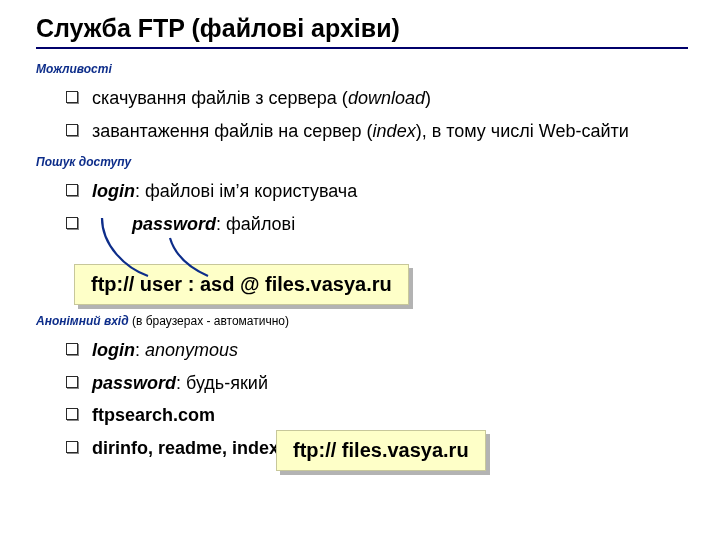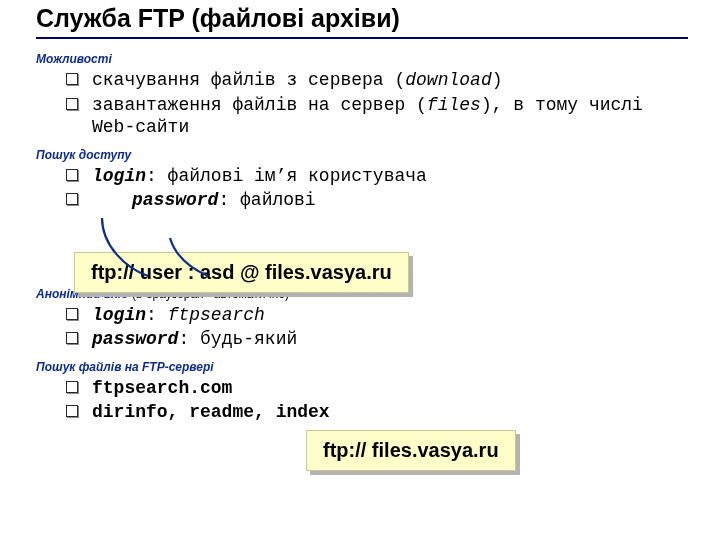--- a/index.html
+++ b/index.html
@@ -7,21 +7,21 @@
     margin: 0;
     padding: 0;
     width: 720px;
     height: 540px;
     font-family: Arial, Helvetica, sans-serif;
     background: #fff;
     color: #000;
     position: relative;
   }
   .slide {
-    padding: 4px 32px 0 36px;
+    padding: 14px 32px 0 36px;
     position: relative;
     width: 720px;
     height: 540px;
   }
   .title {
     font-size: 25px;
     font-weight: bold;
     margin: 0 0 4px 0;
   }
   hr.rule {
@@ -46,22 +46,21 @@
   ul.bul {
     list-style: none;
     padding: 0;
     margin: 2px 0 6px 0;
   }
   ul.bul li {
     position: relative;
     padding-left: 56px;
     font-size: 18px;
     line-height: 1.25;
-    margin: 2px 0;
-    font-family: Liberation Mono, monospace;
+    margin: 10px 0;
   }
   ul.bul li .sq {
     position: absolute;
     left: 30px;
     top: 4px;
     width: 12px;
     height: 12px;
     border: 1.5px solid #2a2a2a;
     background: #fff;
     box-shadow: 1px 1px 0 #888;
@@ -71,22 +70,22 @@
   .callout {
     position: absolute;
     background: #feffc8;
     border: 1px solid #c7c79a;
     box-shadow: 4px 4px 0 #b3b3b3;
     font-size: 20px;
     font-weight: bold;
     padding: 8px 16px;
     white-space: nowrap;
   }
-  #callout1 { left: 74px; top: 252px; }
-  #callout2 { left: 306px; top: 430px; }
+  #callout1 { left: 74px; top: 264px; }
+  #callout2 { left: 276px; top: 430px; }
   svg.arcs {
     position: absolute;
     left: 0; top: 0;
     width: 720px; height: 540px;
     pointer-events: none;
   }
   svg.arcs path {
     fill: none;
     stroke: #0d2d8a;
     stroke-width: 2.2;
@@ -102,21 +101,21 @@
 
   <div class="section">
     <span class="sec-head">Можливості</span>
     <ul class="bul">
       <li>
         <span class="sq"></span>
         <span>скачування файлів з сервера (</span><span class="ital">download</span><span>)</span>
       </li>
       <li>
         <span class="sq"></span>
-        <span>завантаження файлів на сервер (</span><span class="ital">files</span><span>), в тому числі Web-сайти</span>
+        <span>завантаження файлів на сервер (</span><span class="ital">index</span><span>), в тому числі Web-сайти</span>
       </li>
     </ul>
   </div>
 
   <div class="section">
     <span class="sec-head">Пошук доступу</span>
     <ul class="bul">
       <li>
         <span class="sq"></span>
         <span class="bital">login</span><span>: файлові ім’я користувача</span>
@@ -128,31 +127,30 @@
     </ul>
   </div>
 
   <div style="height:60px;"></div>
 
   <div class="section">
     <span class="sec-head"><span>Анонімний вхід</span><span class="tail"> (в браузерах - автоматично)</span></span>
     <ul class="bul">
       <li>
         <span class="sq"></span>
-        <span class="bital">login</span><span>: </span><span class="ital">ftpsearch</span>
+        <span class="bital">login</span><span>: </span><span class="ital">anonymous</span>
       </li>
       <li>
         <span class="sq"></span>
         <span class="bital">password</span><span>: будь-який</span>
       </li>
     </ul>
   </div>
 
   <div class="section">
-    <span class="sec-head">Пошук файлів на FTP-сервері</span>
     <ul class="bul">
       <li>
         <span class="sq"></span>
         <span style="font-weight:bold">ftpsearch.com</span>
       </li>
       <li>
         <span class="sq"></span>
         <span style="font-weight:bold">dirinfo, readme, index</span>
       </li>
     </ul>

